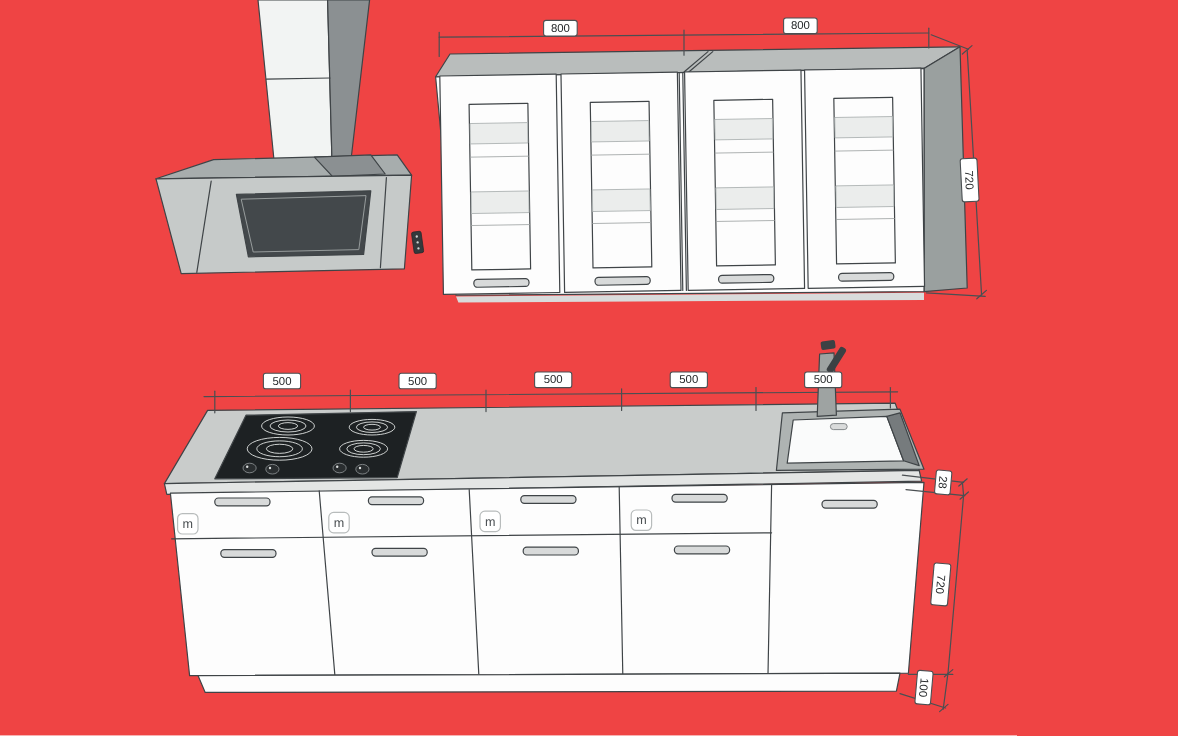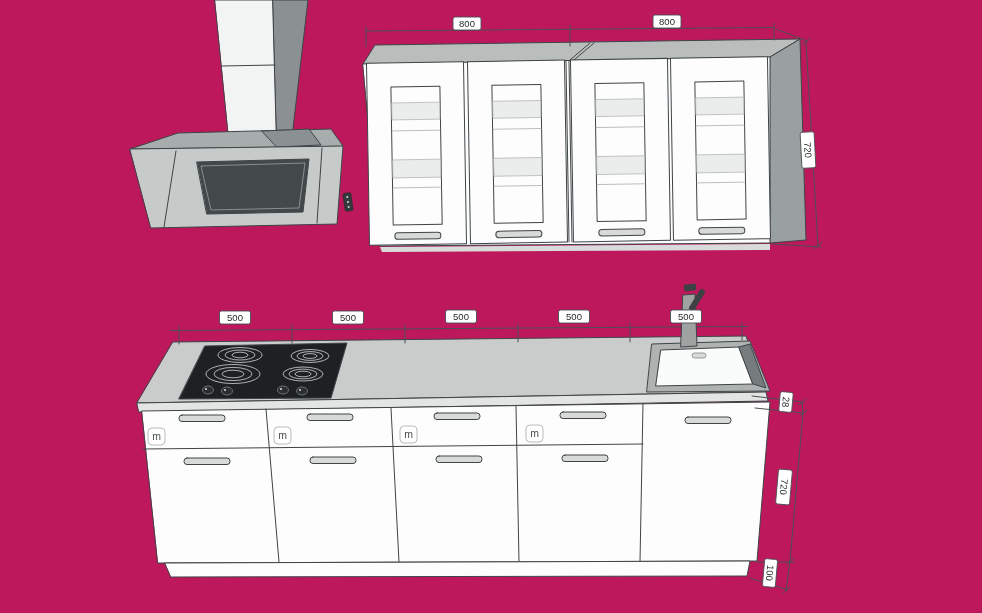--- a/index.html
+++ b/index.html
@@ -1,16 +1,16 @@
 <!DOCTYPE html>
 <html><head>
 <meta charset="utf-8">
 <style>
   html,body{margin:0;padding:0;background:#fff;}
-  #stage{position:relative;width:982px;height:613px;background:#be185d;overflow:hidden;
+  #stage{position:relative;width:982px;height:613px;background:#ef4444;overflow:hidden;
          font-family:"Liberation Sans","DejaVu Sans",sans-serif;}
   svg{display:block}
   .s{stroke:#3f4447;stroke-width:1;stroke-linejoin:round;stroke-linecap:round}
   .thin{stroke:#9fa4a4;stroke-width:.7}
   .nofill{fill:none}
   .white{fill:#fdfdfd}
   .band{fill:#ebedec;stroke:#a9aeae;stroke-width:.7}
   .handle{fill:#d8dada}
   .dark{fill:#3c4144}
   .dimln{stroke:#4a4f52;stroke-width:1;fill:none;stroke-linecap:round}

